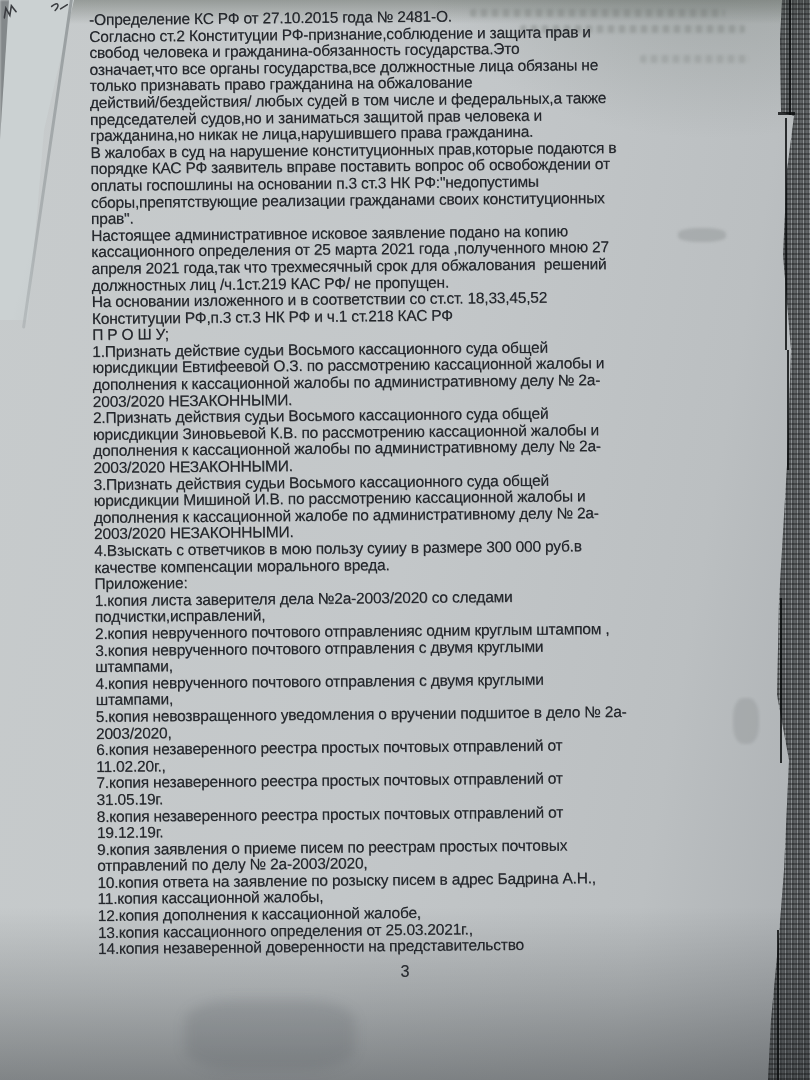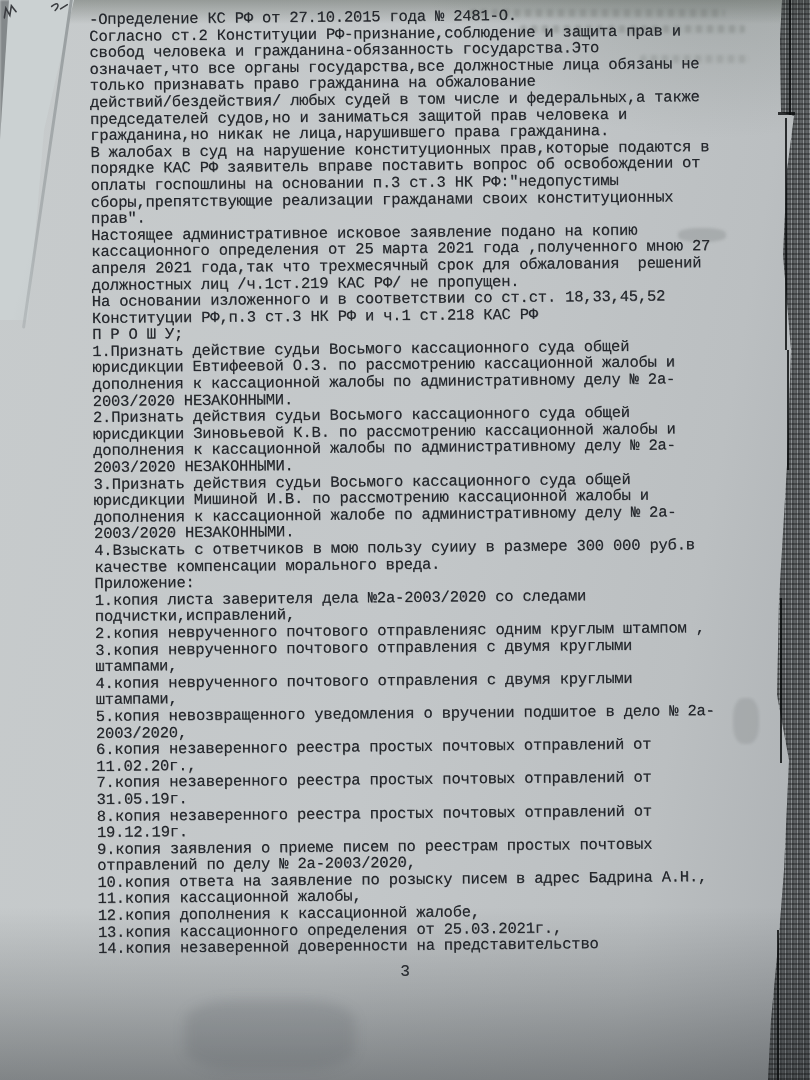--- a/index.html
+++ b/index.html
@@ -3,21 +3,21 @@
 <meta charset="utf-8">
 <style>
   html,body { margin:0; padding:0; background:#222; }
   .page {
     position:relative; width:810px; height:1080px; overflow:hidden;
     background:
       radial-gradient(ellipse 420px 260px at 88% -4%, rgba(88,97,90,0.30), rgba(88,97,90,0) 70%),
       linear-gradient(180deg, rgba(110,116,110,0.55) 0px, rgba(110,116,110,0) 24px),
       linear-gradient(180deg, rgba(0,0,0,0) 0%, rgba(0,0,0,0) 84%, rgba(40,44,47,0.20) 92%, rgba(47,51,54,0.46) 100%),
       linear-gradient(100deg, #c7cbcc 0%, #c3c7c9 50%, #bbbfc1 80%, #abafb2 100%);
-    font-family:Liberation Mono, monospace;
+    font-family:Liberation Sans, sans-serif;
   }
   
   .underpage {
     position:absolute; left:0; top:0; width:90px; height:320px;
     clip-path: polygon(0 0, 74px 0, 44px 130px, 28px 320px, 0 320px);
     background: linear-gradient(105deg, #cbd1d2 55%, #bcc2c4 100%);
   }
   .fold-line {
     position:absolute; left:71px; top:-8px; width:3px; height:340px;
     background: linear-gradient(180deg, rgba(148,154,156,0.95), rgba(158,164,166,0.45));

